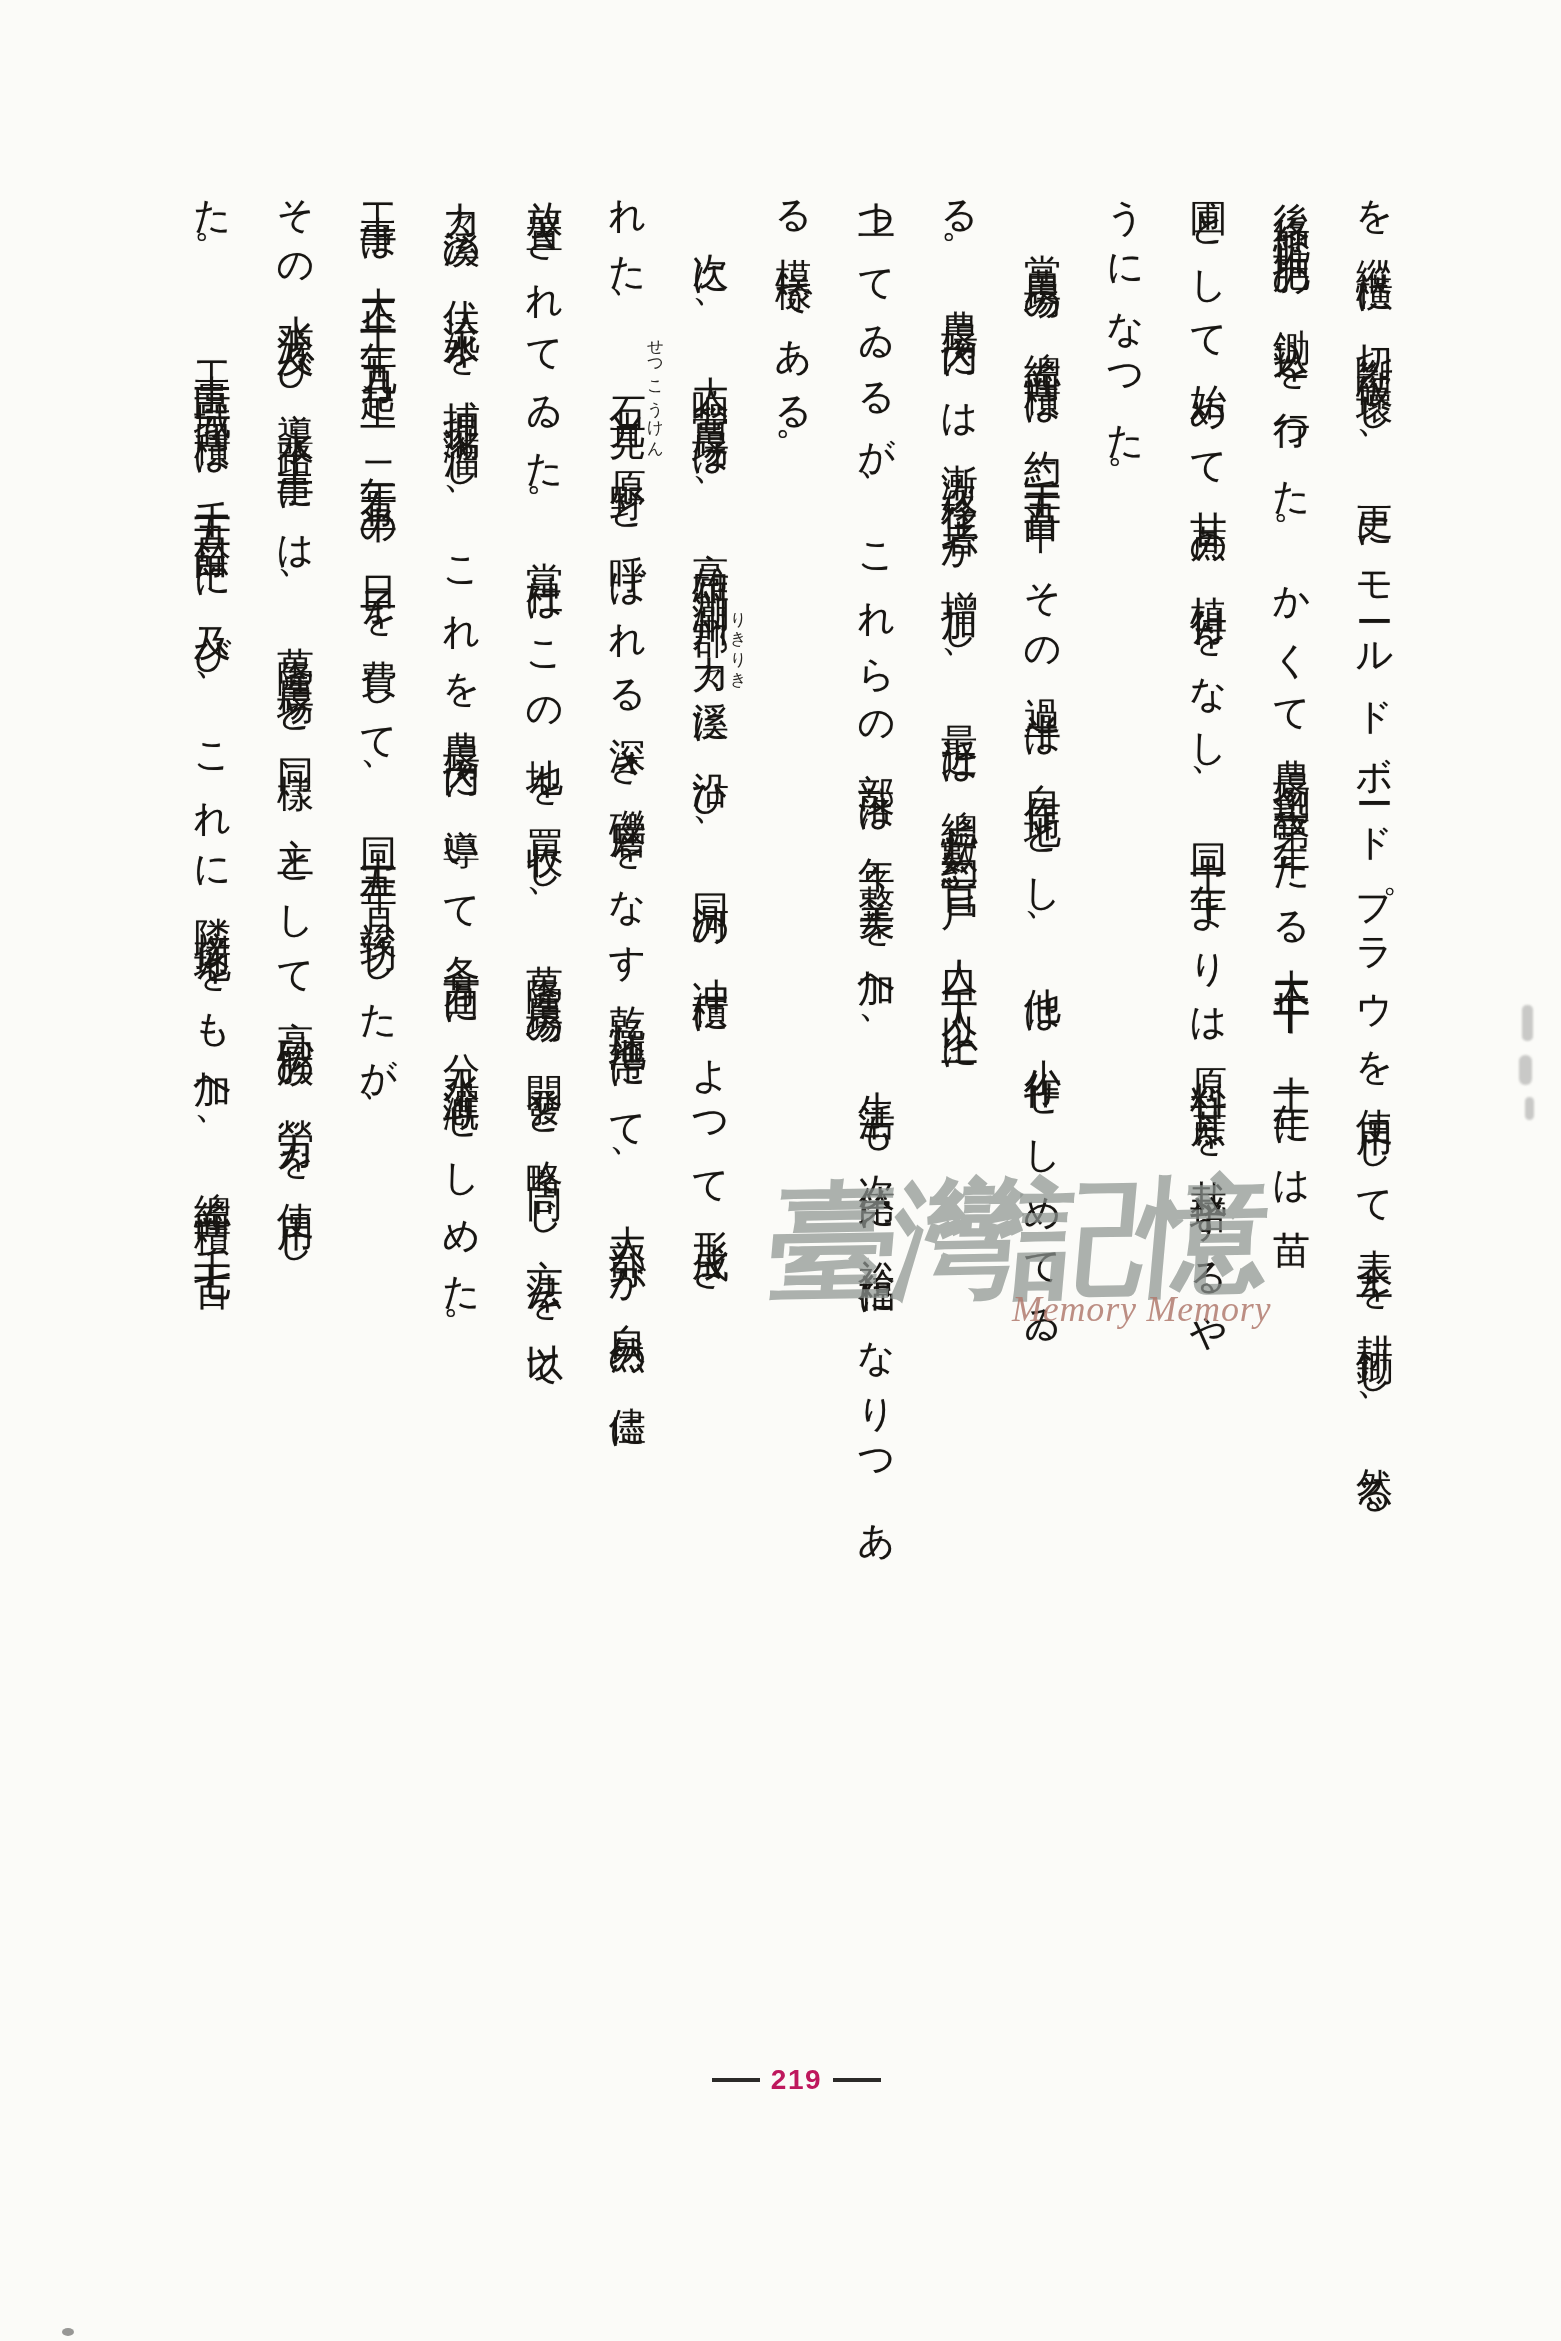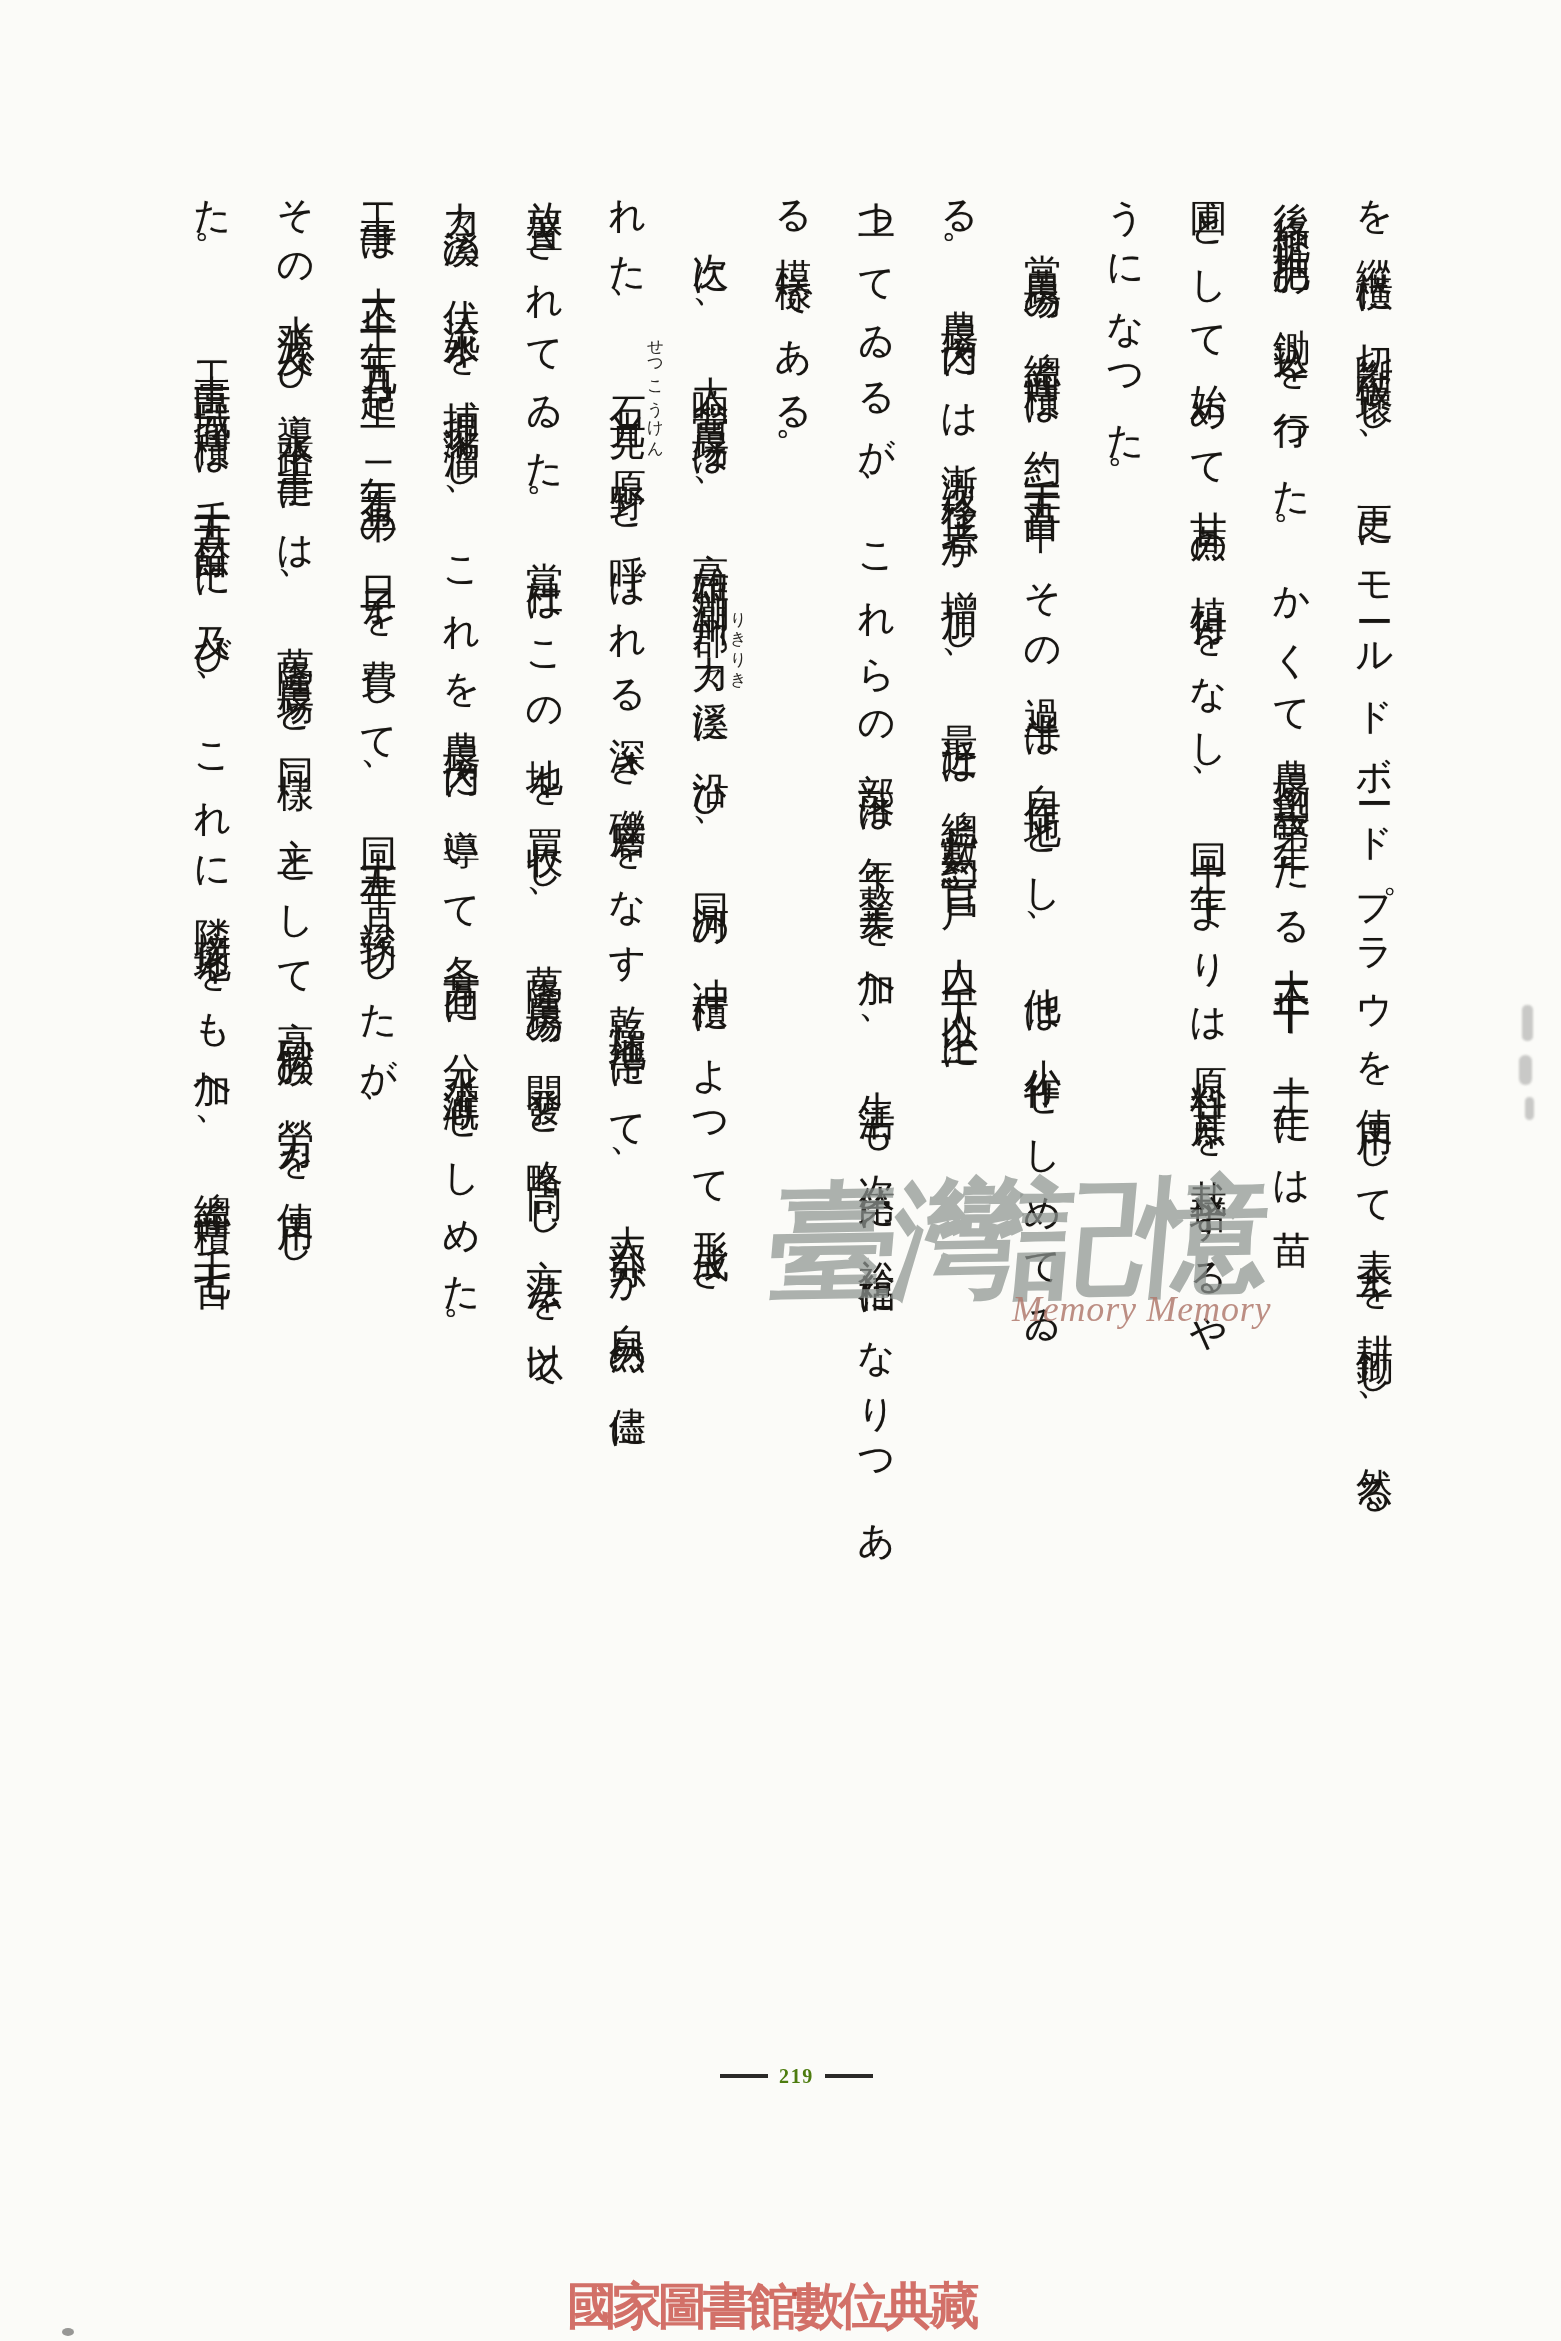--- a/index.html
+++ b/index.html
@@ -33,22 +33,22 @@
     font-size:36px;letter-spacing:0.8px;font-style:italic;
     font-family:"Liberation Serif","DejaVu Serif",serif;
   }
   
   .footer{
     position:absolute;top:2066px;left:703px;width:187px;z-index:2;
     display:flex;align-items:center;justify-content:center;gap:11px;
   }
   .footer-rule{display:inline-block;width:48px;height:3.1px;background:#2b2a28;}
   .pagenum{
-    font-size:20px;font-weight:bold;color:#4d7c0f;letter-spacing:1.6px;
-    font-family:Liberation Serif, serif;line-height:1;
+    font-size:28px;font-weight:bold;color:#be185d;letter-spacing:1.6px;
+    font-family:Liberation Sans, sans-serif;line-height:1;
   }
   
   .stamp{
     position:absolute;left:567px;top:2281px;z-index:6;white-space:nowrap;
     font-size:50px;font-weight:bold;letter-spacing:-4.7px;line-height:1;
     font-family:"DejaVu Sans","Liberation Sans",sans-serif;
   }
   
   .artifact{position:absolute;background:rgba(110,110,108,0.35);filter:blur(1.2px);z-index:0;}
   .artifact.a1{left:1522px;top:1005px;width:11px;height:36px;border-radius:4.7px;}
@@ -81,21 +81,20 @@
 
   <div class="watermark-kanji" style="color: rgba(142, 148, 144, 0.72);">臺灣記憶</div>
   <div class="watermark-latin" style="color: rgba(176, 122, 110, 0.85);">Memory Memory</div>
 
   <div class="footer">
     <span class="footer-rule"></span>
     <span class="pagenum">219</span>
     <span class="footer-rule"></span>
   </div>
 
-  <div class="stamp" style="color: rgba(199, 73, 63, 0.78);">國家圖書館數位典藏</div>
 
   <div class="artifact a1"></div>
   <div class="artifact a2"></div>
   <div class="artifact a3"></div>
   <div class="artifact dot"></div>
 
 </div>
 
 
 </body></html>

